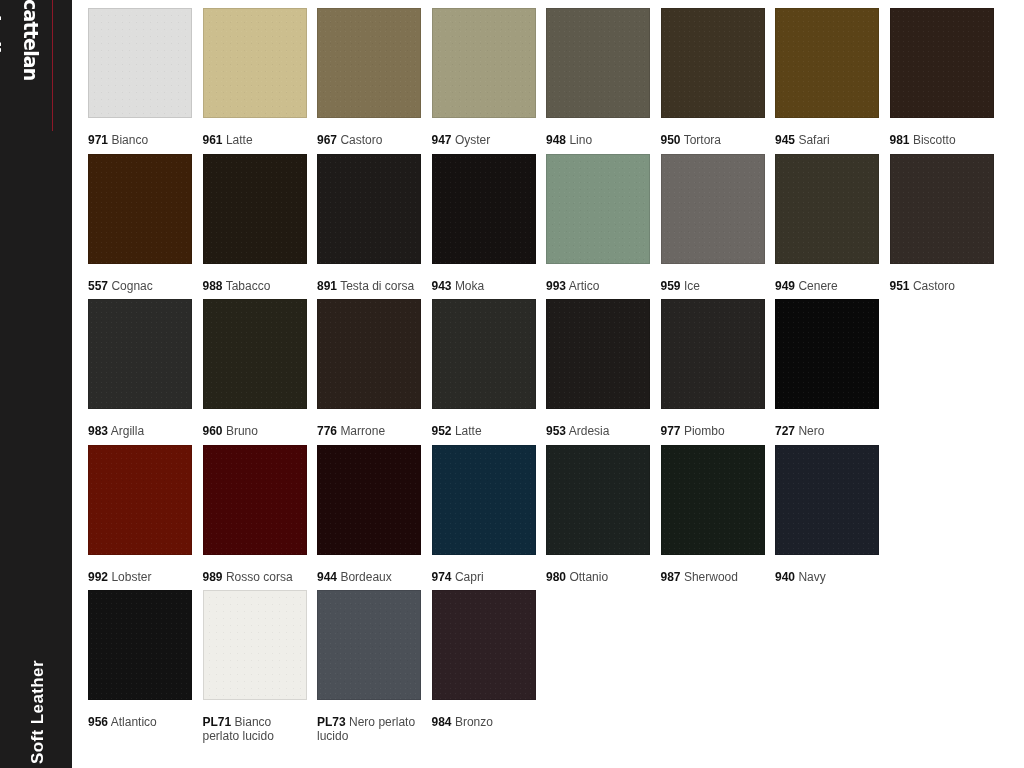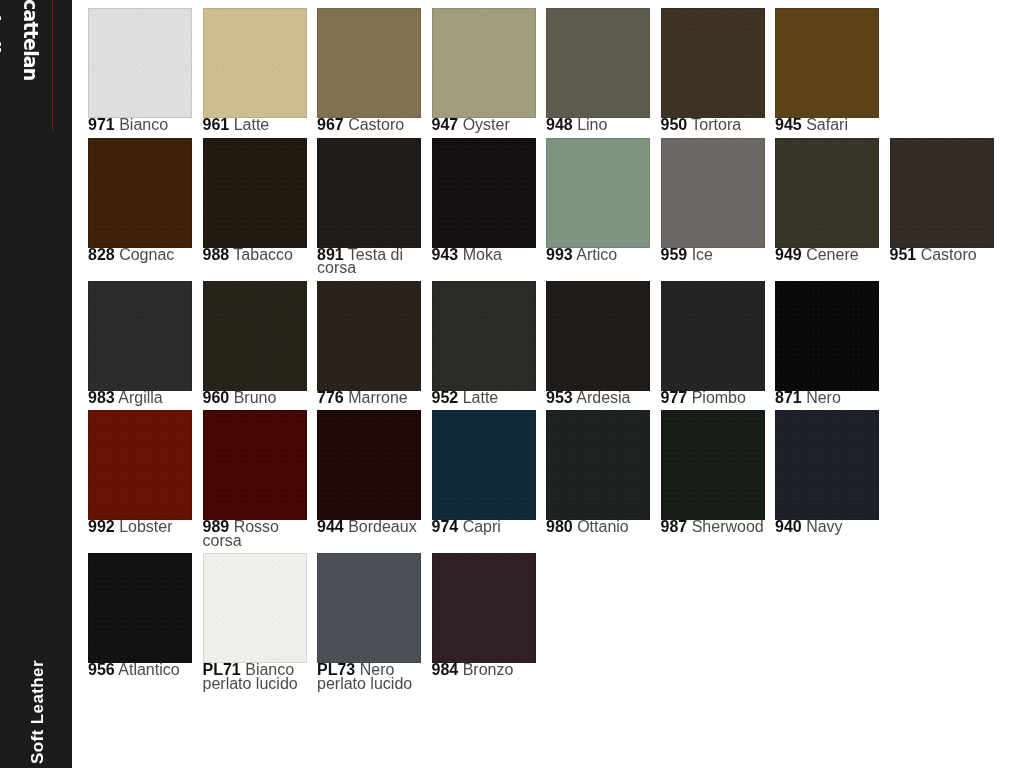--- a/index.html
+++ b/index.html
@@ -98,22 +98,22 @@
     position: absolute;
     inset: 0;
     background-image:
       radial-gradient(rgba(255,255,255,0.055) 0.7px, transparent 0.8px),
       radial-gradient(rgba(0,0,0,0.05) 0.7px, transparent 0.8px);
     background-size: 5px 5px, 7px 7px;
     background-position: 0 0, 2px 3px;
     pointer-events: none;
   }
   .swatch-caption {
-    margin-top: 0;
-    font-size: 16px;
+    margin-top: 16px;
+    font-size: 12px;
     line-height: 13.5px;
     color: #3c3c3c;
     font-family: "Liberation Sans", sans-serif;
   }
   .swatch-code {
     font-weight: 700;
     color: #111111;
   }
   .swatch-name {
     font-weight: 400;
@@ -159,25 +159,29 @@
         <div class="swatch-caption"><span class="swatch-code">948</span> <span class="swatch-name">Lino</span></div>
       </div>
       <div class="swatch-cell">
         <div class="swatch-chip" style="background-color: rgb(61, 51, 35);"></div>
         <div class="swatch-caption"><span class="swatch-code">950</span> <span class="swatch-name">Tortora</span></div>
       </div>
       <div class="swatch-cell">
         <div class="swatch-chip" style="background-color: rgb(91, 67, 23);"></div>
         <div class="swatch-caption"><span class="swatch-code">945</span> <span class="swatch-name">Safari</span></div>
       </div>
+      <div class="swatch-cell">
+        <div class="swatch-chip" style="background-color: rgb(46, 32, 24);"></div>
+        <div class="swatch-caption"><span class="swatch-code">981</span> <span class="swatch-name">Biscotto</span></div>
+      </div>
     </div>
     <div class="swatch-row">
       <div class="swatch-cell">
         <div class="swatch-chip" style="background-color: rgb(61, 32, 8);"></div>
-        <div class="swatch-caption"><span class="swatch-code">828</span> <span class="swatch-name">Cognac</span></div>
+        <div class="swatch-caption"><span class="swatch-code">557</span> <span class="swatch-name">Cognac</span></div>
       </div>
       <div class="swatch-cell">
         <div class="swatch-chip" style="background-color: rgb(33, 26, 17);"></div>
         <div class="swatch-caption"><span class="swatch-code">988</span> <span class="swatch-name">Tabacco</span></div>
       </div>
       <div class="swatch-cell">
         <div class="swatch-chip" style="background-color: rgb(30, 27, 25);"></div>
         <div class="swatch-caption"><span class="swatch-code">891</span> <span class="swatch-name">Testa di corsa</span></div>
       </div>
       <div class="swatch-cell">
@@ -221,21 +225,21 @@
       <div class="swatch-cell">
         <div class="swatch-chip" style="background-color: rgb(30, 27, 25);"></div>
         <div class="swatch-caption"><span class="swatch-code">953</span> <span class="swatch-name">Ardesia</span></div>
       </div>
       <div class="swatch-cell">
         <div class="swatch-chip" style="background-color: rgb(38, 36, 34);"></div>
         <div class="swatch-caption"><span class="swatch-code">977</span> <span class="swatch-name">Piombo</span></div>
       </div>
       <div class="swatch-cell">
         <div class="swatch-chip" style="background-color: rgb(9, 9, 9);"></div>
-        <div class="swatch-caption"><span class="swatch-code">871</span> <span class="swatch-name">Nero</span></div>
+        <div class="swatch-caption"><span class="swatch-code">727</span> <span class="swatch-name">Nero</span></div>
       </div>
     </div>
     <div class="swatch-row">
       <div class="swatch-cell">
         <div class="swatch-chip" style="background-color: rgb(102, 17, 3);"></div>
         <div class="swatch-caption"><span class="swatch-code">992</span> <span class="swatch-name">Lobster</span></div>
       </div>
       <div class="swatch-cell">
         <div class="swatch-chip" style="background-color: rgb(70, 4, 5);"></div>
         <div class="swatch-caption"><span class="swatch-code">989</span> <span class="swatch-name">Rosso corsa</span></div>

